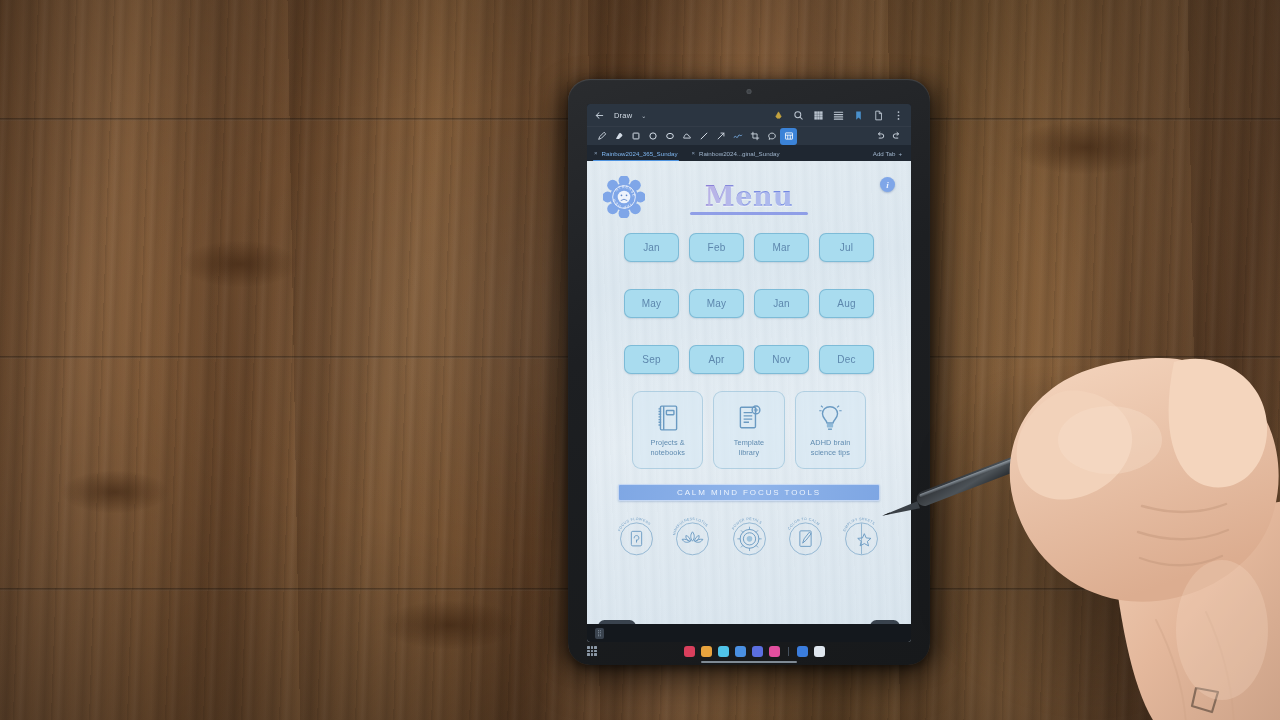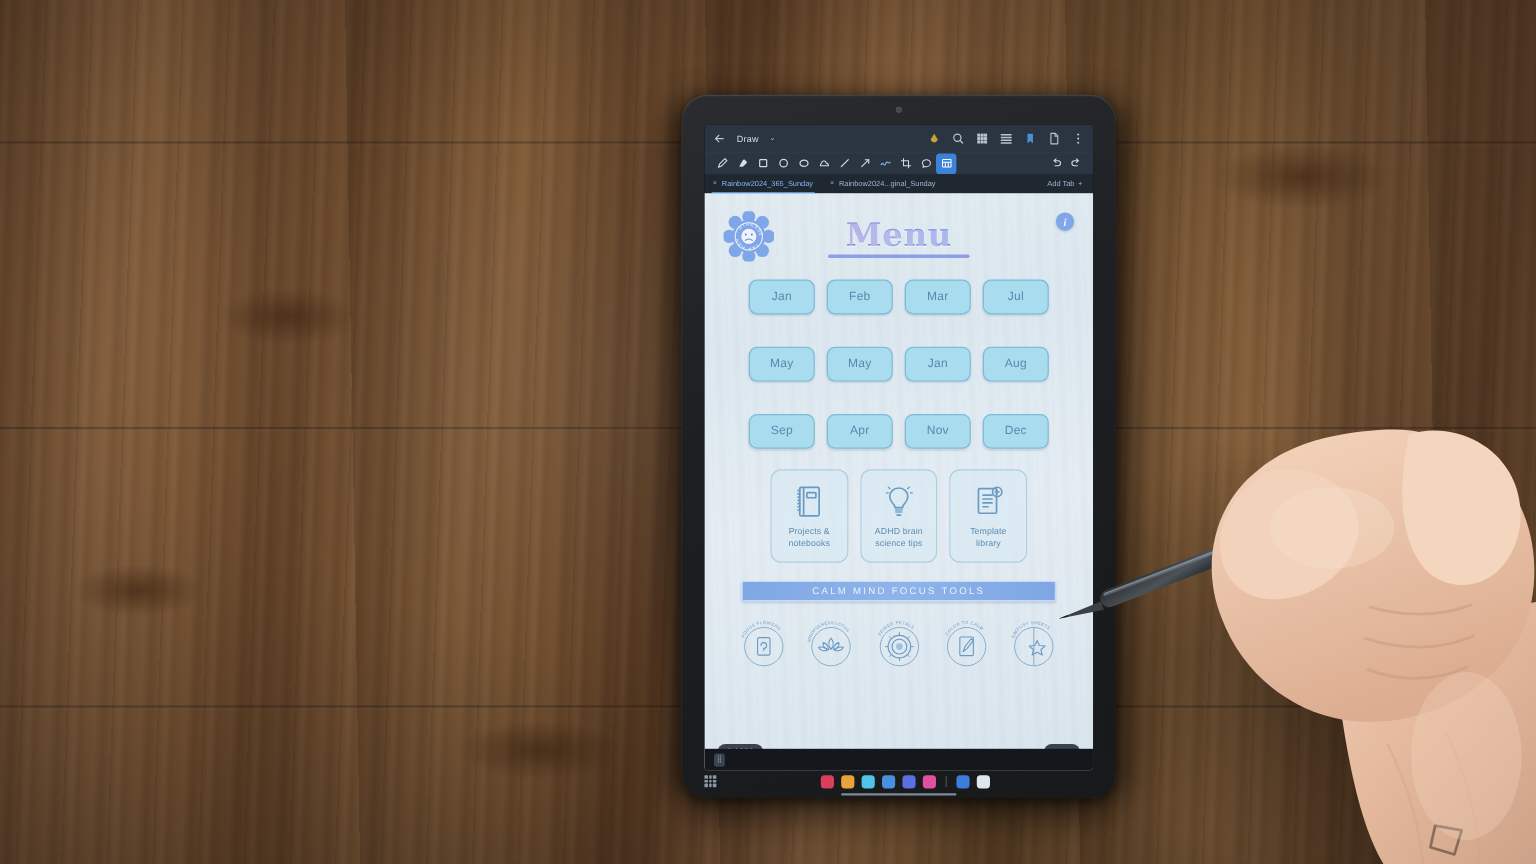--- a/index.html
+++ b/index.html
@@ -158,21 +158,21 @@
     height:29px; border-radius:7px;
     background:#a9dcef;
     border:1px solid rgba(90,160,195,.55);
     display:flex; align-items:center; justify-content:center;
     color:#5d87ad; font-size:10px; letter-spacing:.2px;
     box-shadow:0 1px 1.5px rgba(80,120,150,.18);
   }
 
   
   .cards {
-    margin:17px auto 0; width:214px;
+    margin:17px auto 0; width:234px;
     display:grid; grid-template-columns:repeat(3,1fr); gap:10px;
   }
   .card {
     height:78px; border-radius:9px;
     background:rgba(214,232,243,.62);
     border:1px solid rgba(125,175,205,.45);
     display:flex; flex-direction:column; align-items:center;
     justify-content:center; gap:5px; padding:4px;
   }
   .card .cicon { height:30px; display:flex; align-items:center; }
@@ -510,39 +510,39 @@
               <path d="M8 2v22"></path>
               <rect x="10.5" y="6" width="7" height="4" rx=".6"></rect>
               <path d="M3.2 4.5h2.4M3.2 7h2.4M3.2 9.5h2.4M3.2 12h2.4M3.2 14.5h2.4M3.2 17h2.4M3.2 19.5h2.4"></path>
             </svg>
           </span>
           <span class="clabel">Projects &amp;<br>notebooks</span>
         </div>
         <div class="card">
           <span class="cicon">
             <svg viewBox="0 0 24 26" fill="none" stroke="#6a9ac2" stroke-width="1.3" stroke-linejoin="round">
+              <rect x="4" y="3" width="14" height="19" rx="1"></rect>
+              <path d="M7 8h8M7 11h8M7 14h8M7 17h5"></path>
+              <circle cx="18.5" cy="5.5" r="3.6"></circle>
+              <path d="M18.5 3.4v4.2M16.4 5.5h4.2" stroke-width="1"></path>
+            </svg>
+          </span>
+          <span class="clabel">Template<br>library</span>
+        </div>
+        <div class="card">
+          <span class="cicon">
+            <svg viewBox="0 0 24 26" fill="none" stroke="#6a9ac2" stroke-width="1.3" stroke-linejoin="round">
               <path d="M12 2.5c-4.2 0-7 3-7 6.6 0 3 2 4.8 3.1 6.2.7.9 1 1.6 1 2.4h5.8c0-.8.3-1.5 1-2.4
                        1.1-1.4 3.1-3.2 3.1-6.2 0-3.6-2.8-6.6-7-6.6z"></path>
               <rect x="9.1" y="18.4" width="5.8" height="3.4" rx=".7" fill="#8fb9d8" stroke="none"></rect>
               <path d="M10.2 23.4h3.6"></path>
               <path d="M18.5 3.2l2 -1.6M20.6 6.2h2.2M4.2 6.2H2M5.4 3.2l-1.8-1.6" stroke-width="1"></path>
             </svg>
           </span>
           <span class="clabel">ADHD brain<br>science tips</span>
-        </div>
-        <div class="card">
-          <span class="cicon">
-            <svg viewBox="0 0 24 26" fill="none" stroke="#6a9ac2" stroke-width="1.3" stroke-linejoin="round">
-              <rect x="4" y="3" width="14" height="19" rx="1"></rect>
-              <path d="M7 8h8M7 11h8M7 14h8M7 17h5"></path>
-              <circle cx="18.5" cy="5.5" r="3.6"></circle>
-              <path d="M18.5 3.4v4.2M16.4 5.5h4.2" stroke-width="1"></path>
-            </svg>
-          </span>
-          <span class="clabel">Template<br>library</span>
         </div>
       </div>
 
       <div class="banner">CALM MIND FOCUS TOOLS</div>
 
       <div class="circles">
 
         <div class="circ">
           <svg viewBox="0 0 100 100">
             <defs>

